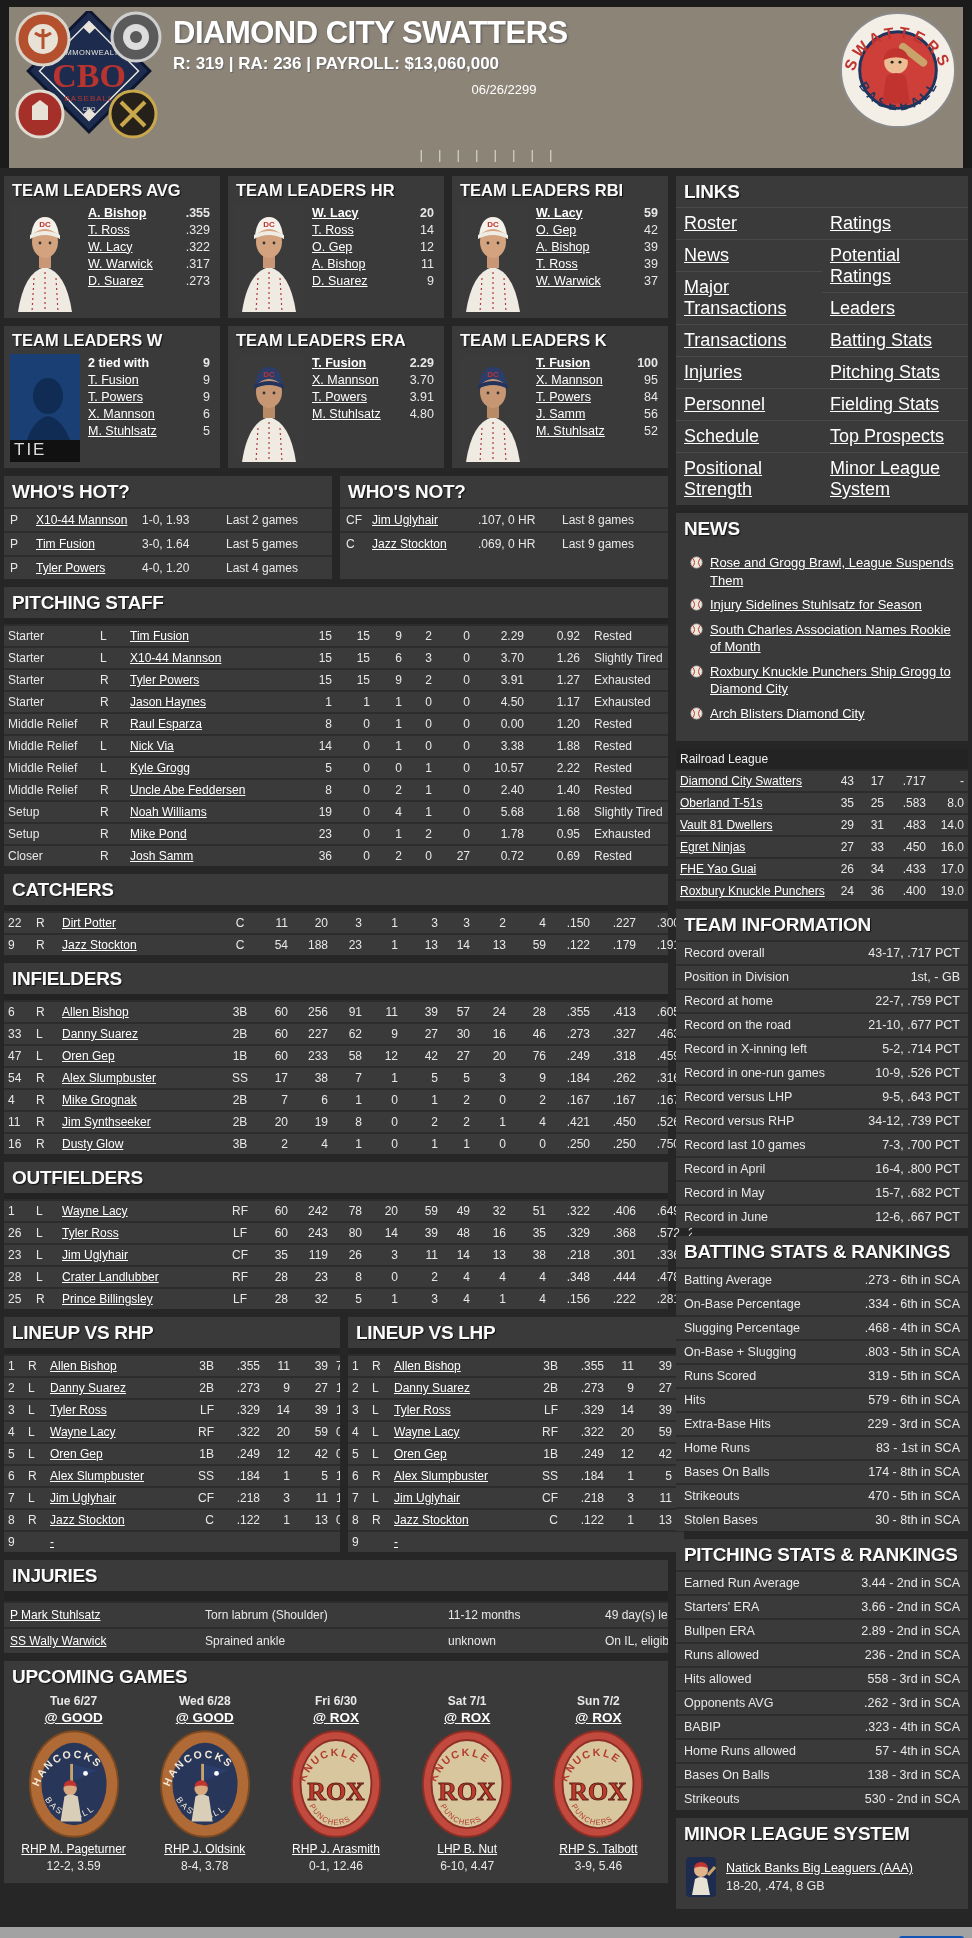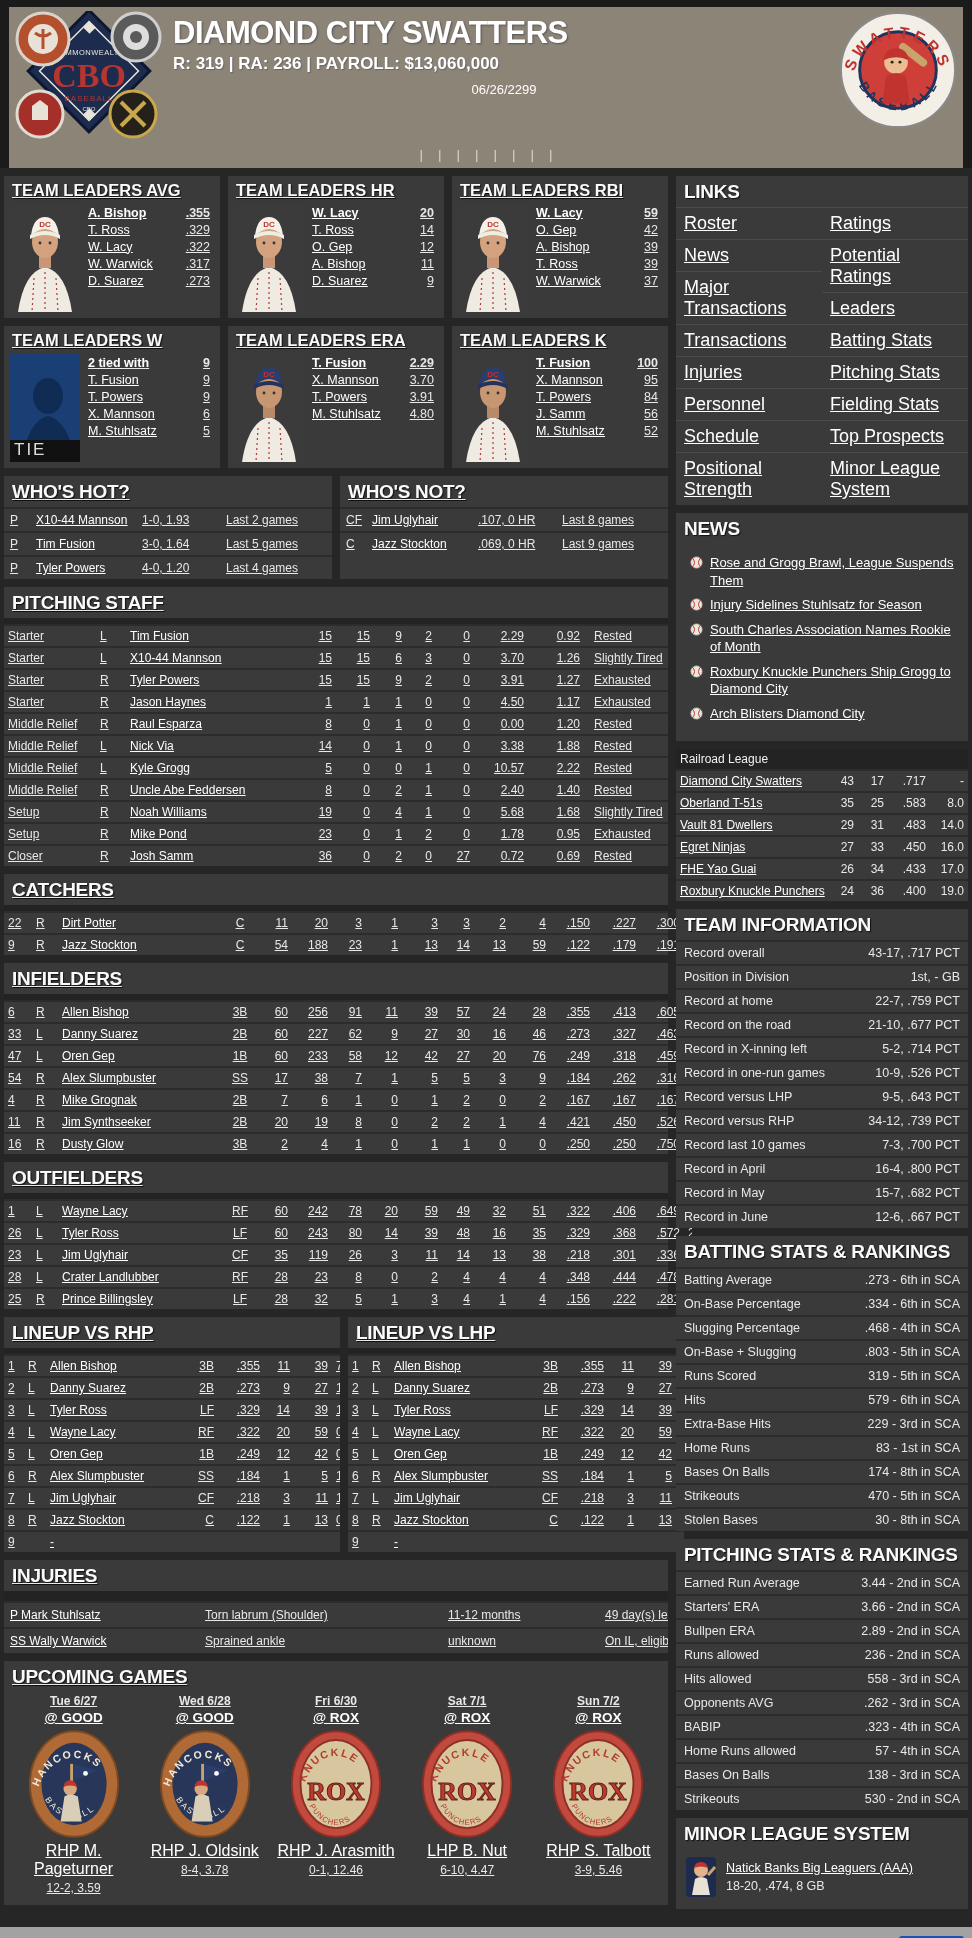--- a/index.html
+++ b/index.html
@@ -19,21 +19,21 @@
   .hdr-mid { flex:1; padding:6px 4px 0 10px; }
   .team-name { font-size:31px; font-weight:700; color:#fff; letter-spacing:-0.5px; text-shadow:1px 1px 2px #555; line-height:1.05; }
   .hdr-line { font-size:17px; font-weight:700; color:#fff; margin-top:4px; text-shadow:1px 1px 1px #666; }
   .hdr-date { text-align:center; color:#fff; font-size:13px; margin-top:8px; }
   .hdr-nav { text-align:center; padding:5px 0 4px 0; font-size:13.5px; font-weight:700; color:#efefef; }
   .hdr-nav .navitem { color:#fff; text-decoration:none; cursor:pointer; }
   .hdr-nav .navitem:not(:last-of-type)::after { content:"  |  "; font-weight:400; color:#d8d4cc; white-space:pre; }
   .logo-left, .logo-right { flex:0 0 auto; }
   
   .content { display:flex; gap:8px; padding:8px 4px; align-items:flex-start; flex:1; }
-  .col-left  { width:664px; display:flex; flex-direction:column; gap:8px;text-decoration:underline; }
+  .col-left  { width:664px; display:flex; flex-direction:column; gap:8px; }
   .col-right { width:292px; display:flex; flex-direction:column; gap:8px; }
   .panel { background:#3a3a3a; }
   .sec-title { font-size:19px; font-weight:700; color:#fafafa; letter-spacing:-0.3px; padding:5px 8px 4px 8px; text-shadow:1px 1px 1px #111; }
   
   .cards-grid { display:grid; grid-template-columns:1fr 1fr 1fr; gap:8px; }
   .card { background:#3a3a3a; }
   .card-title { font-size:16.5px; font-weight:700; color:#fafafa; padding:5px 8px 2px 8px; text-shadow:1px 1px 1px #111; white-space:nowrap; }
   .card-body { display:flex; padding:2px 6px 6px 6px; gap:6px; }
   .photo { width:70px; height:108px; flex:0 0 auto; background:#303030; position:relative; overflow:hidden; }
   .leader-rows { flex:1; min-height:100px; }
@@ -69,21 +69,21 @@
   .stand-grid span:nth-child(n+2) { text-align:right; }
   .kv { display:flex; justify-content:space-between; padding:4px 8px; border-top:2px solid #2c2c2c; font-size:12.5px; }
   .kv .v { text-align:right; white-space:nowrap; }
   .minor-row { display:flex; gap:8px; padding:6px 8px 10px 8px; align-items:center; }
   .minor-txt { font-size:12.5px; line-height:1.5; }
   
   .up-grid { display:grid; grid-template-columns:repeat(5,1fr); padding:2px 4px 10px 4px; }
   .up-cell { text-align:center; }
   .up-date { font-weight:700; font-size:12px; }
   .up-opp  { display:inline-block; font-weight:700; font-size:13.5px; margin:2px 0 4px 0; }
-  .up-pitch{ font-size:16px; }
+  .up-pitch{ font-size:12px; }
   .up-rec  { font-size:12px; margin-top:3px; }
   
   .footer { background:#a2a2a2; height:40px; margin-top:10px; display:flex; align-items:center; justify-content:flex-end; gap:10px; padding-right:8px; }
   .footer-txt { color:#1c1c1c; font-size:17px; font-weight:700; font-style:italic; }
   .bnn-box { background:#1455b4; color:#f9a8d4; font-weight:700; font-style:italic; font-size:15px; padding:3px 6px 3px 9px; border-radius:3px; display:flex; align-items:center; gap:2px; }
 </style>
 </head>
 <body>
 
 <div class="hdr-outer">

